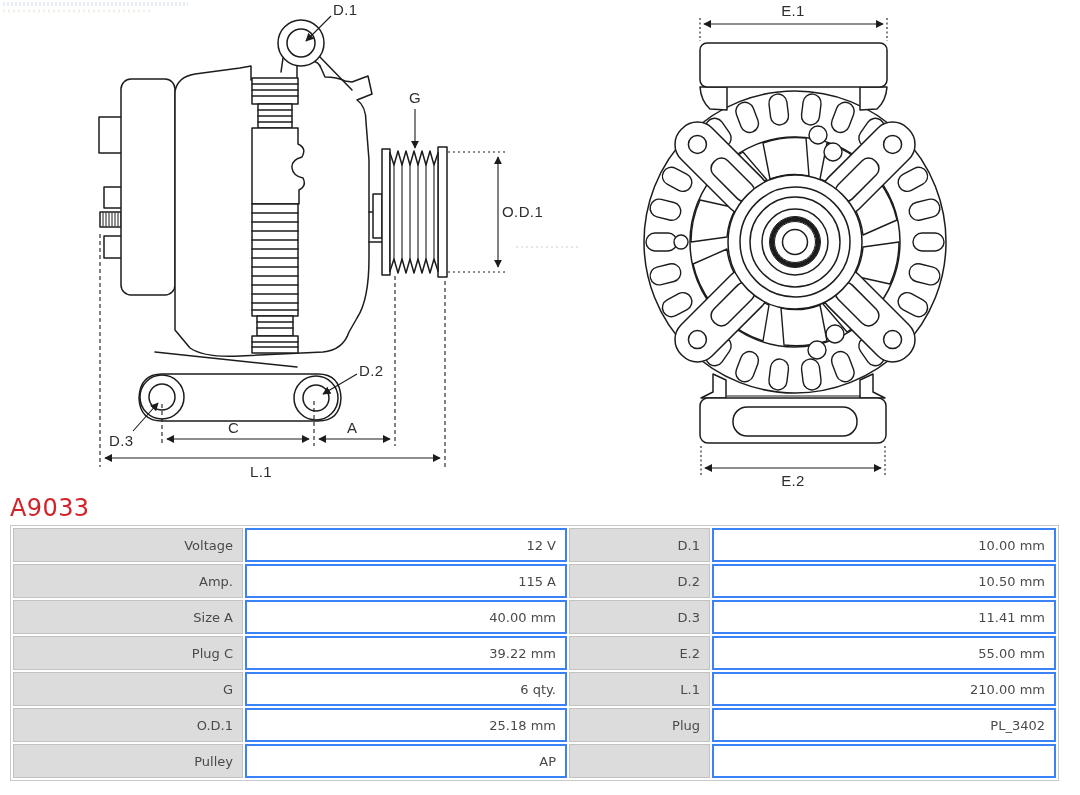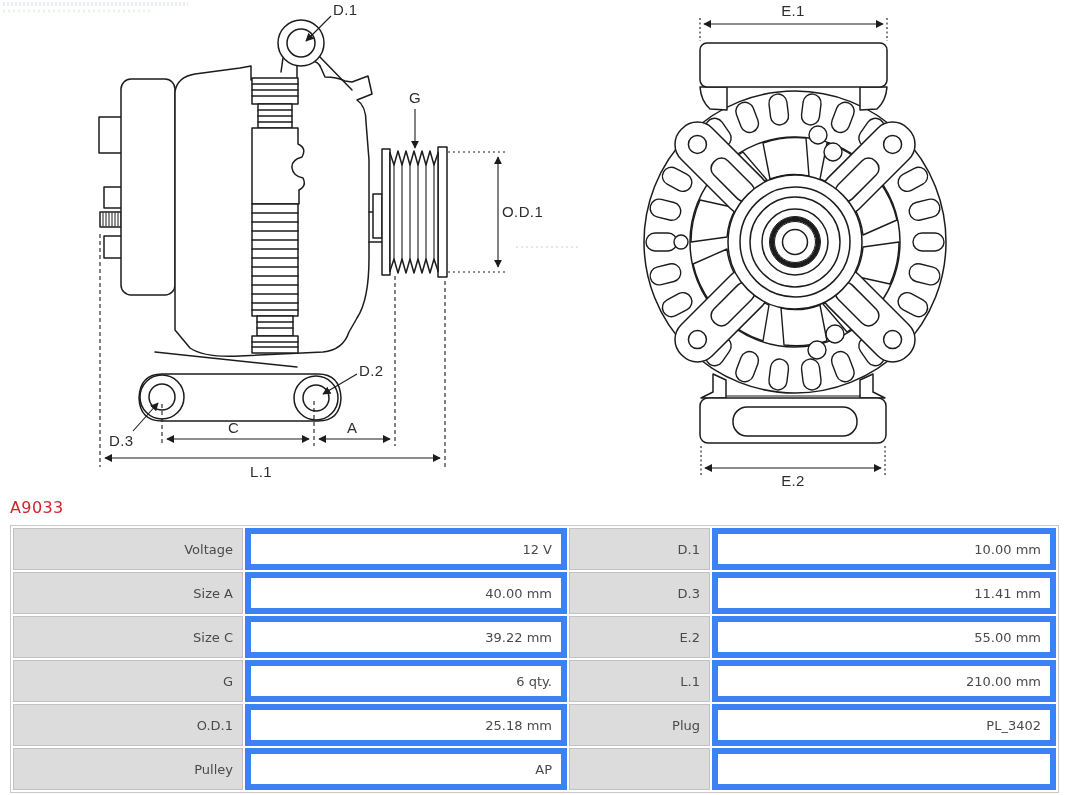--- a/index.html
+++ b/index.html
@@ -1,29 +1,29 @@
 <!DOCTYPE html>
 <html><head>
 <meta charset="utf-8">
 <style>
   html,body{margin:0;padding:0;background:#fff;}
   .stage{position:relative;width:1080px;height:795px;background:#fff;overflow:hidden;
          font-family:"DejaVu Sans","Liberation Sans",sans-serif;text-decoration:underline;}
   svg{position:absolute;display:block;}
   svg.side-view{left:0;top:0;}
   svg.front-view{left:620px;top:0;}
-  .product-code{position:absolute;left:10px;top:496px;font-size:16px;line-height:24px;
+  .product-code{position:absolute;left:10px;top:496px;font-size:24px;line-height:24px;
                 color:#d2232a;letter-spacing:.4px;}
   .spec-wrap{position:absolute;left:10px;top:525px;width:1049px;}
   table.specs{border-collapse:separate;border-spacing:2px;width:1049px;
               border:1px solid #c9c9c9;background:#fff;table-layout:fixed;}
   table.specs td{height:30px;font-size:13px;color:#4a4a4a;text-align:right;
                  padding:0 9px 0 0;vertical-align:middle;overflow:hidden;white-space:nowrap;}
   td.lbl{background:#dcdcdc;border:1px solid #c2c2c2;}
-  td.val{background:#ffffff;border:6px solid #3b82f6;}
+  td.val{background:#ffffff;border:2px solid #3b82f6;}
   text.dim{font-family:"Liberation Sans",sans-serif;font-size:15px;fill:#2e2e2e;letter-spacing:.4px;}
 </style>
 </head>
 <body>
 
 <div class="stage">
 
   <svg class="side-view" width="600" height="500" viewBox="0 0 600 500">
     <defs>
       <marker id="ahL" viewBox="0 0 10 10" refX="9" refY="5" markerWidth="7.5" markerHeight="7.5" orient="auto-start-reverse">
@@ -352,27 +352,33 @@
           <col>
         </colgroup>
       <tbody>
         <tr>
           <td class="lbl">Voltage</td>
           <td class="val">12 V</td>
           <td class="lbl">D.1</td>
           <td class="val">10.00 mm</td>
         </tr>
         <tr>
+          <td class="lbl">Amp.</td>
+          <td class="val">115 A</td>
+          <td class="lbl">D.2</td>
+          <td class="val">10.50 mm</td>
+        </tr>
+        <tr>
           <td class="lbl">Size A</td>
           <td class="val">40.00 mm</td>
           <td class="lbl">D.3</td>
           <td class="val">11.41 mm</td>
         </tr>
         <tr>
-          <td class="lbl">Size C</td>
+          <td class="lbl">Plug C</td>
           <td class="val">39.22 mm</td>
           <td class="lbl">E.2</td>
           <td class="val">55.00 mm</td>
         </tr>
         <tr>
           <td class="lbl">G</td>
           <td class="val">6 qty.</td>
           <td class="lbl">L.1</td>
           <td class="val">210.00 mm</td>
         </tr>

